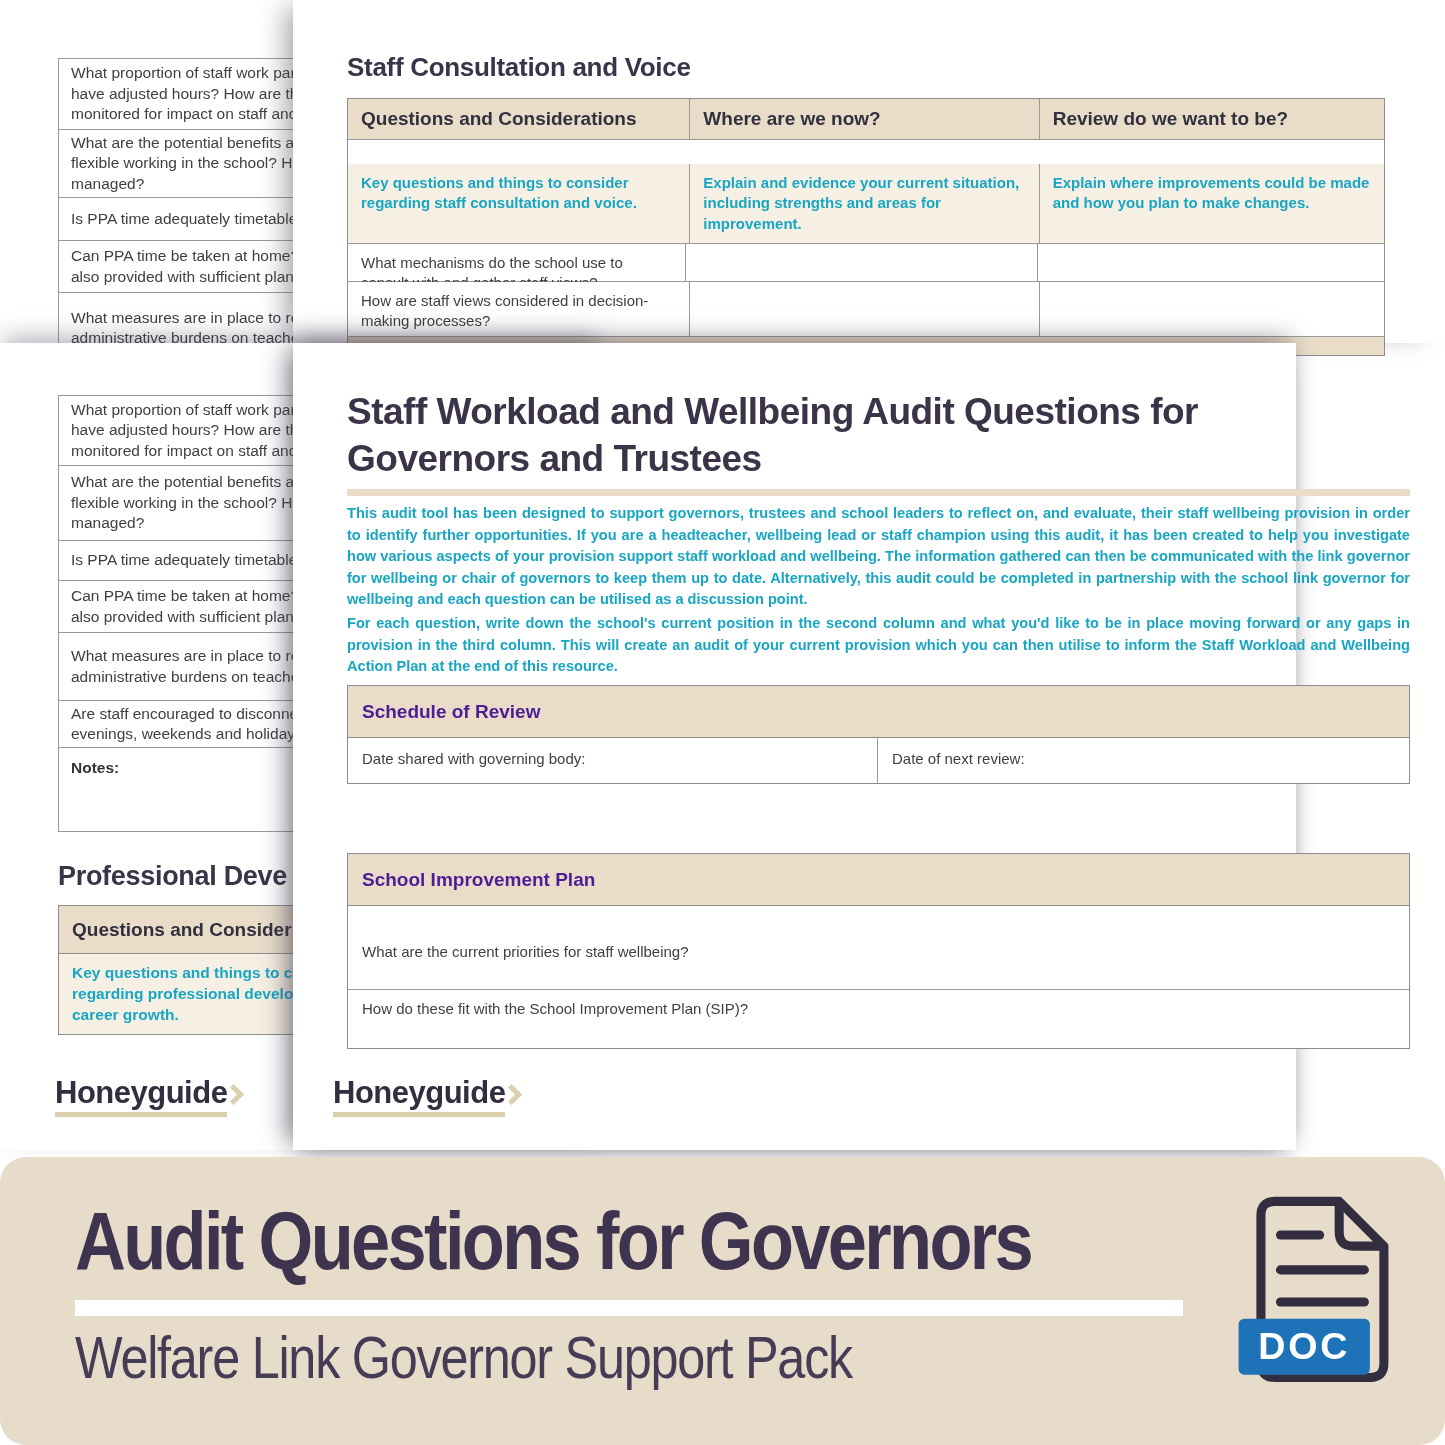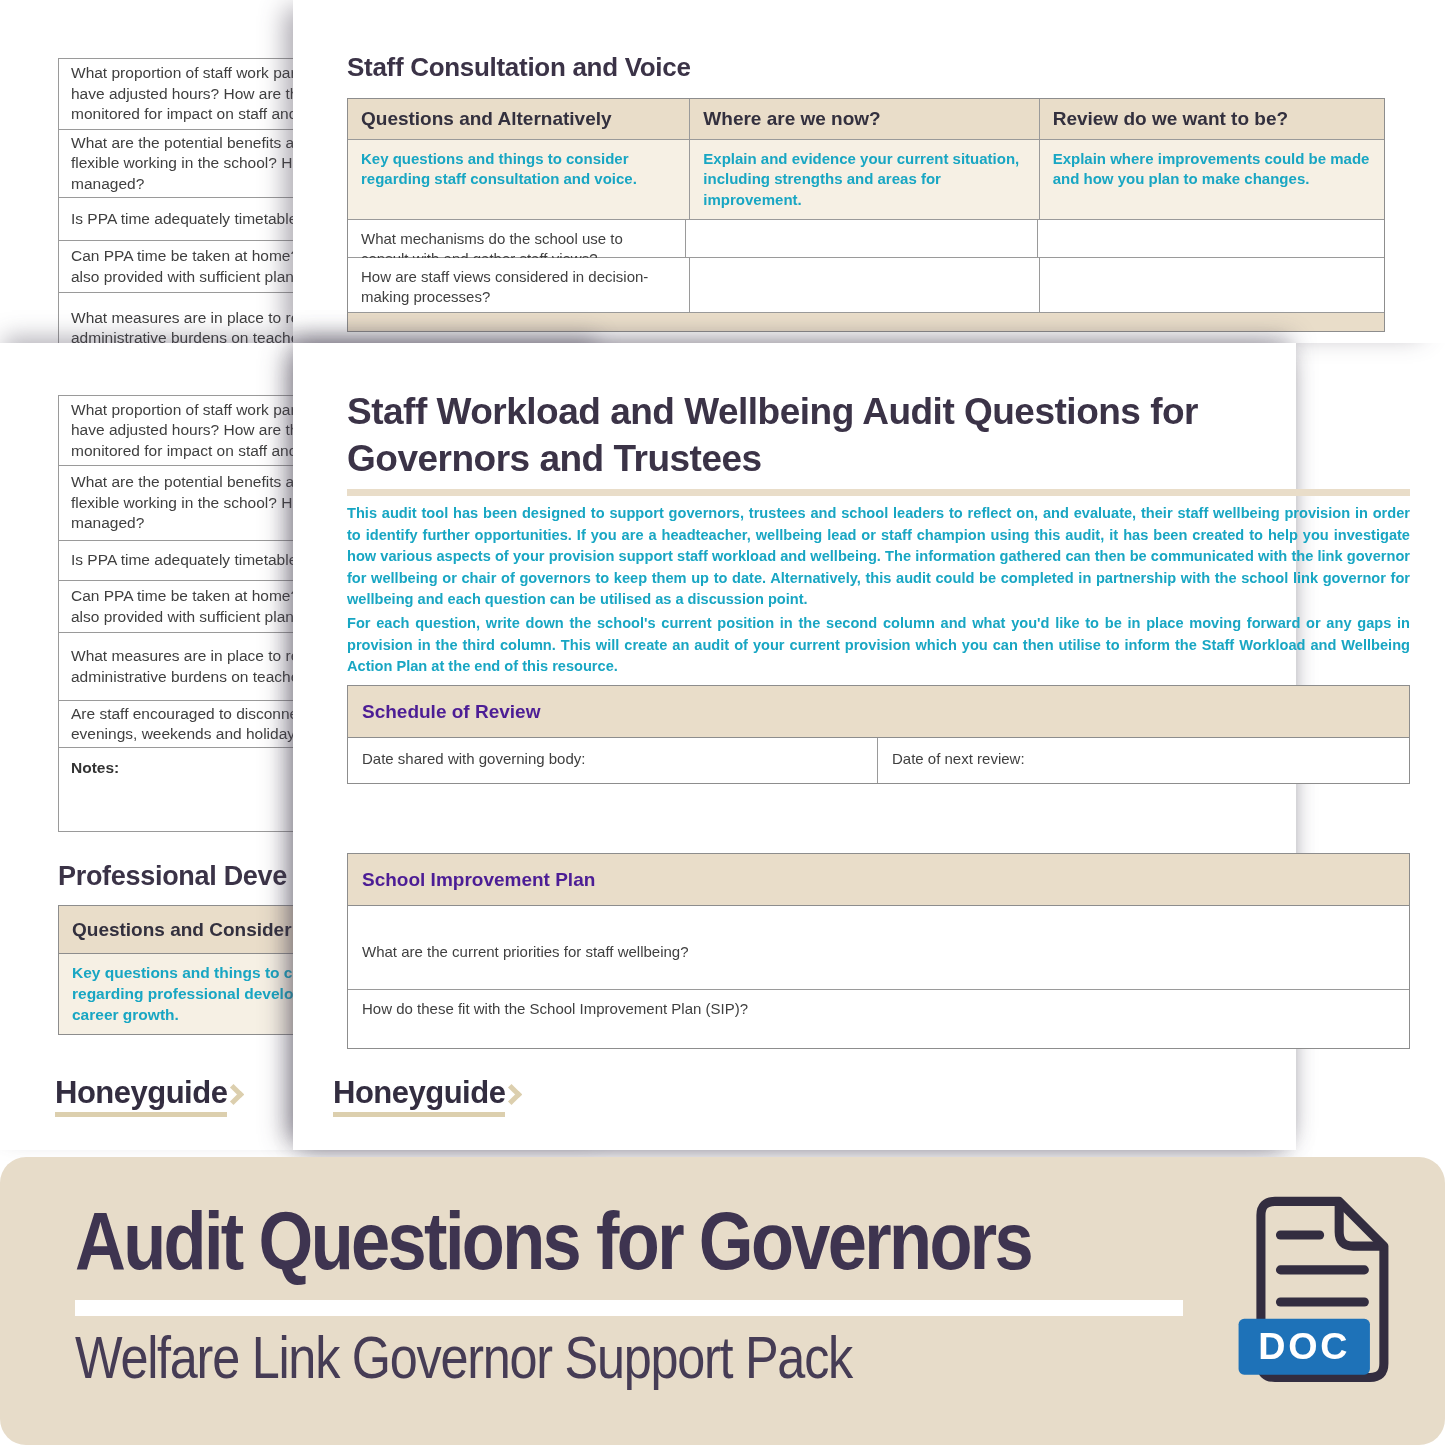--- a/index.html
+++ b/index.html
@@ -44,21 +44,21 @@
 
   
   #ct { position:absolute; left:54px; top:98px; width:1038px; border:1px solid #8d8d8d; }
   .ct-row { display:flex; border-bottom:1px solid #9a9a9a; }
   .ct-row:last-child { border-bottom:none; }
   .ct-cell { padding:9px 13px; border-right:1px solid #9a9a9a; }
   .ct-cell:last-child { border-right:none; }
   .ct-c1 { width:343px; } .ct-c2 { width:350px; } .ct-c3 { width:345px; }
   .ct-head { background:#e9ddc9; }
   .ct-head .ct-cell { font-size:19px; font-weight:bold; color:#33303e; display:flex; align-items:center; }
-  .ct-key { background:#f6f0e4; }
+  .ct-key { background:#f6f0e4;margin-top:24px; }
   .ct-key .ct-cell { font-size:15px; font-weight:bold; color:#18a6c3; line-height:1.35; }
   .ct-data .ct-cell { font-size:15px; color:#3f3f3f; line-height:1.35; background:#ffffff; }
   .ct-strip { height:18px; background:#e9ddc9; }
 
   
   #main-title { position:absolute; left:54px; top:46px; width:1010px; font-size:37px; line-height:1.26; font-weight:bold; color:#3b3347; letter-spacing:-0.5px; }
   #title-bar { position:absolute; left:54px; top:146px; width:1063px; height:7px; background:#e9ddc9; }
   .intro { position:absolute; left:54px; width:1063px; font-size:14.6px; font-weight:bold; color:#18a6c3; line-height:1.48; text-align:justify; }
   #intro1 { top:160px; } #intro2 { top:270px; }
 
@@ -123,21 +123,21 @@
           <div class="qtext">What measures are in place to redu
 administrative burdens on teachers?</div>
         </div>
     </div>
   </div>
 
   <div class="page" id="page-back-right">
     <div class="section-h" style="left:54px; top:52px; font-size:26px;">Staff Consultation and Voice</div>
     <div id="ct">
       <div class="ct-row ct-head">
-        <div class="ct-cell ct-c1">Questions and Alternatively</div>
+        <div class="ct-cell ct-c1">Questions and Considerations</div>
         <div class="ct-cell ct-c2">Where are we now?</div>
         <div class="ct-cell ct-c3">Review do we want to be?</div>
       </div>
       <div class="ct-row ct-key">
         <div class="ct-cell ct-c1">Key questions and things to consider regarding staff consultation and voice.</div>
         <div class="ct-cell ct-c2">Explain and evidence your current situation, including strengths and areas for improvement.</div>
         <div class="ct-cell ct-c3">Explain where improvements could be made and how you plan to make changes.</div>
       </div>
       <div class="ct-row ct-data" style="height:38px;gap:6px;">
         <div class="ct-cell ct-c1">What mechanisms do the school use to consult with and gather staff views?</div>

